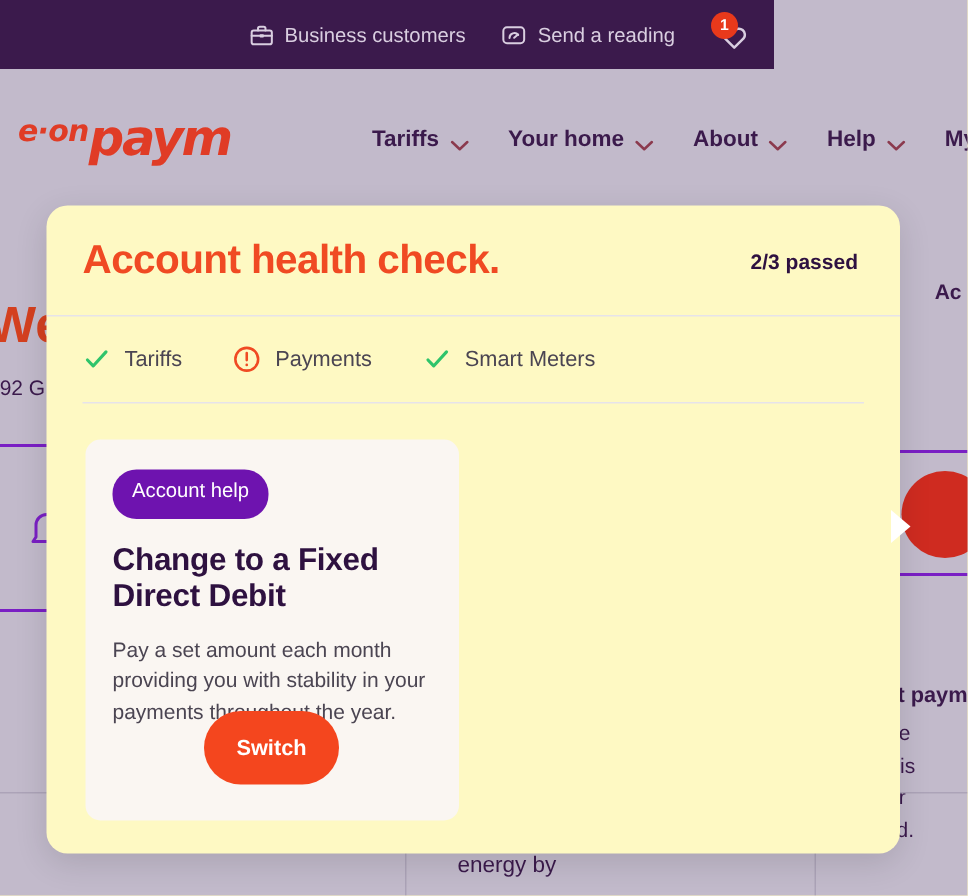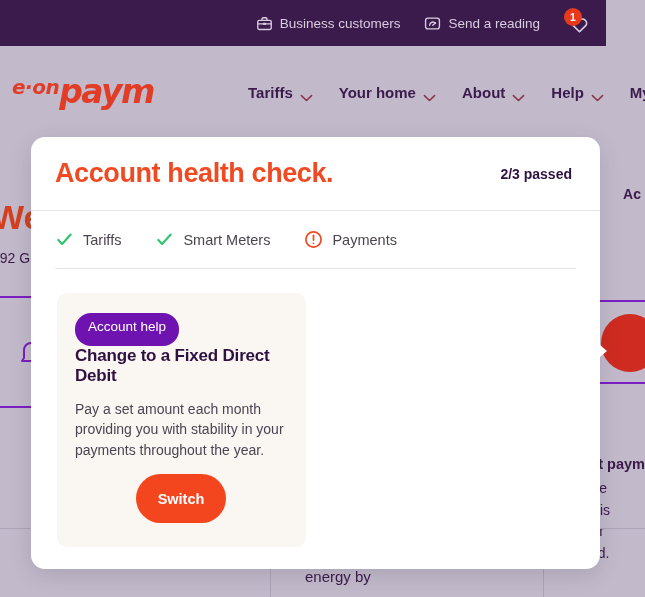--- a/index.html
+++ b/index.html
@@ -6,21 +6,21 @@
   html, body {
     width: 645px; height: 597px;
     overflow: hidden;
     font-family: "Liberation Sans", sans-serif;
   }
   body { background: #C2BACB; position: relative; }
 
   
   .topbar {
     position: absolute; top: 0; left: 0;
-    width: 606px; height: 46px;
+    width: 516px; height: 46px;
     background: #3B1A4C;
     display: flex; align-items: center; justify-content: flex-end;
     padding-right: 8px;
   }
   .topbar-link {
     display: flex; align-items: center; gap: 7px;
     color: #D9CEE0; font-size: 13.5px;
     margin-right: 24px; white-space: nowrap;
   }
   .topbar-link .ic { display: block; width: 17px; height: 17px; }
@@ -125,21 +125,21 @@
   }
   .bg-hr {
     position: absolute; left: 0; top: 390px; width: 645px;
     border-top: 1px solid #ACA3B8;
   }
 
   
   .modal {
     position: absolute; left: 31px; top: 137px;
     width: 569px; height: 432px;
-    background: #ffffff; border-radius: 14px;
+    background: #fef9c3; border-radius: 14px;
     box-shadow: 0 6px 22px rgba(0,0,0,0.12);
     overflow: hidden;
   }
   .modal-head {
     height: 74px; display: flex; align-items: center;
     justify-content: space-between;
     padding: 0 28px 0 24px;
     border-bottom: 1px solid #E6E3EA;
   }
   .modal-title {
@@ -165,22 +165,22 @@
     width: 249px; height: 254px;
     background: #FAF6F2; border-radius: 10px;
     padding: 20px 18px 0 18px;
   }
   .pill {
     display: inline-block; background: #6E13AF; color: #fff;
     font-size: 13.5px; padding: 6px 13px 12px 13px;
     border-radius: 16px;
   }
   .promo-title {
-    color: #2E1140;
-    font-size: 17px; font-weight: bold; letter-spacing: -0.2px;
+    margin-top: 16px; color: #2E1140;
+    font-size: 21px; font-weight: bold; letter-spacing: -0.2px;
   }
   .promo-body {
     margin-top: 13px; color: #4B4552;
     font-size: 14px; line-height: 1.45;
   }
   .switch-btn {
     position: absolute; left: 79px; top: 181px;
     width: 90px; height: 49px; border: none;
     border-radius: 26px; background: #F4461E;
     color: #fff; font-size: 14.5px; font-weight: bold;
@@ -314,39 +314,39 @@
       <div class="status-item">
         <span class="tick">
           <svg viewBox="0 0 20 20" fill="none" stroke="#2FC46B" stroke-width="2.2" stroke-linecap="round" stroke-linejoin="round">
               <path d="M3.5 10.5l4 4.2L16.5 4.8"></path>
             </svg>
         </span>
         <span class="lbl">Tariffs</span>
       </div>
 
       <div class="status-item">
+        <span class="warn">
+          <svg viewBox="0 0 20 20" fill="none" stroke="#F04A23" stroke-width="1.8" stroke-linecap="round">
+            <circle cx="10" cy="10" r="8"></circle>
+              <path d="M10 5.6v5"></path>
+              <circle cx="10" cy="14" r="0.95" fill="#F04A23" stroke="none"></circle>
+          </svg>
+        </span>
+        <span class="lbl">Payments</span>
+      </div>
+
+      <div class="status-item">
         <span class="tick">
           <svg viewBox="0 0 20 20" fill="none" stroke="#2FC46B" stroke-width="2.2" stroke-linecap="round" stroke-linejoin="round">
               <path d="M3.5 10.5l4 4.2L16.5 4.8"></path>
             </svg>
         </span>
         <span class="lbl">Smart Meters</span>
       </div>
 
-      <div class="status-item">
-        <span class="warn">
-          <svg viewBox="0 0 20 20" fill="none" stroke="#F04A23" stroke-width="1.8" stroke-linecap="round">
-            <circle cx="10" cy="10" r="8"></circle>
-              <path d="M10 5.6v5"></path>
-              <circle cx="10" cy="14" r="0.95" fill="#F04A23" stroke="none"></circle>
-          </svg>
-        </span>
-        <span class="lbl">Payments</span>
-      </div>
-
     </div>
   </div>
 
   <div class="promo">
     <span class="pill">Account help</span>
     <div class="promo-title">Change to a Fixed Direct Debit</div>
     <div class="promo-body">Pay a set amount each month providing you with stability in your payments throughout the year.</div>
     <button class="switch-btn">Switch</button>
   </div>
 

